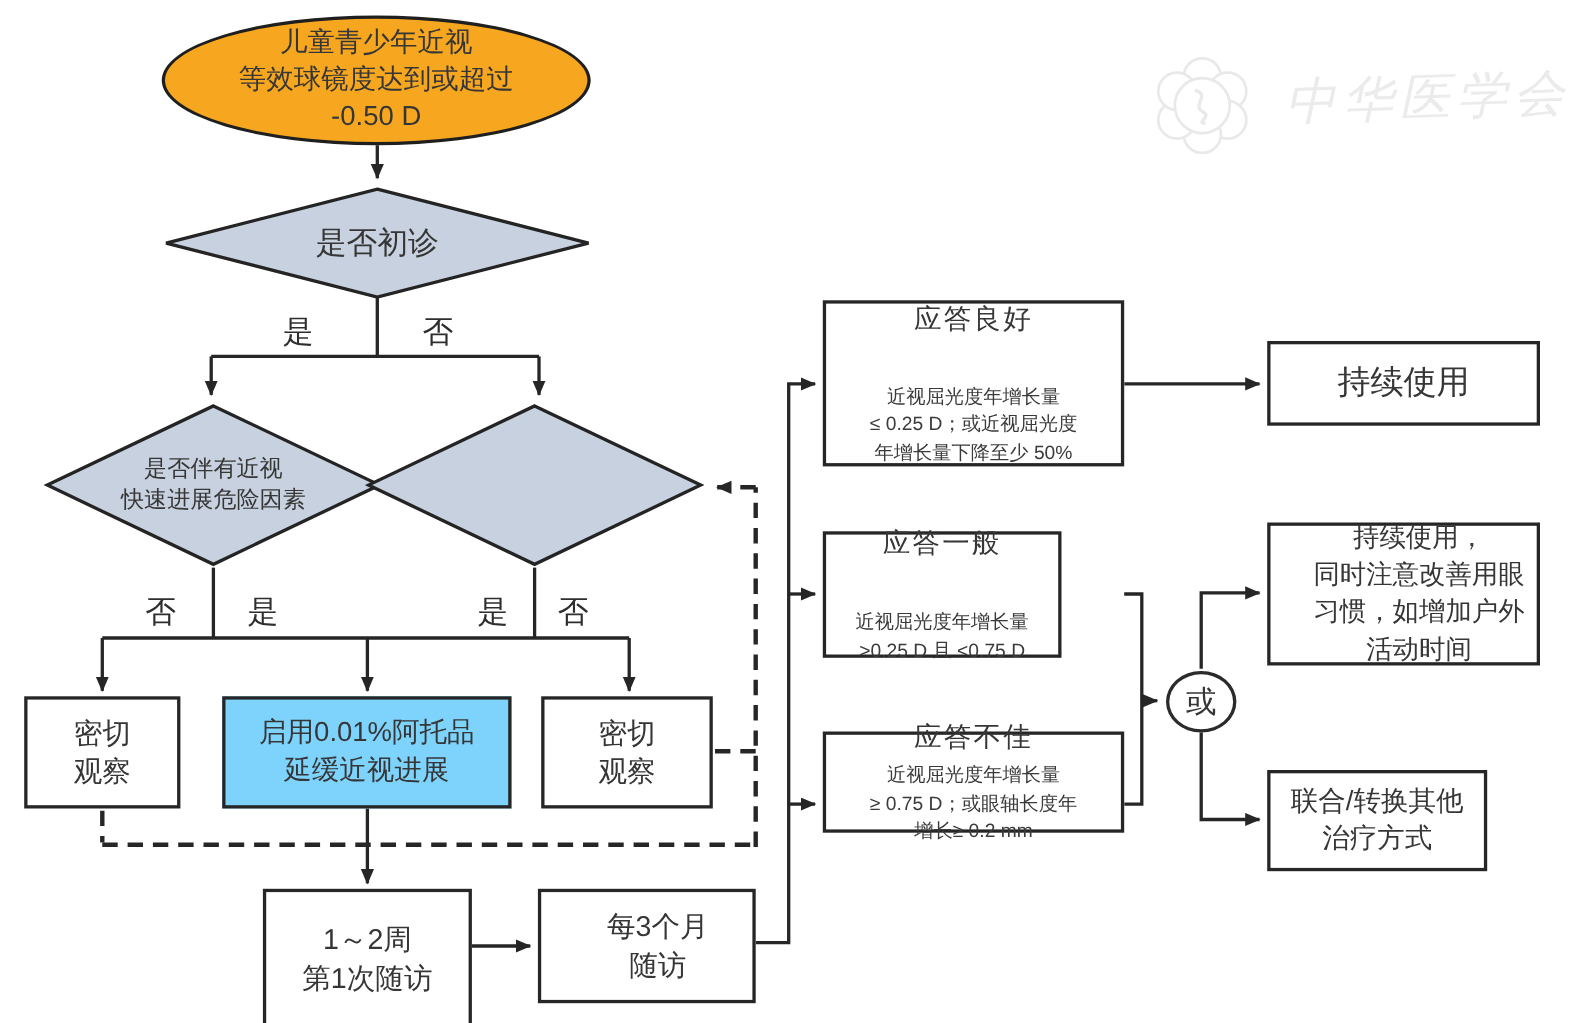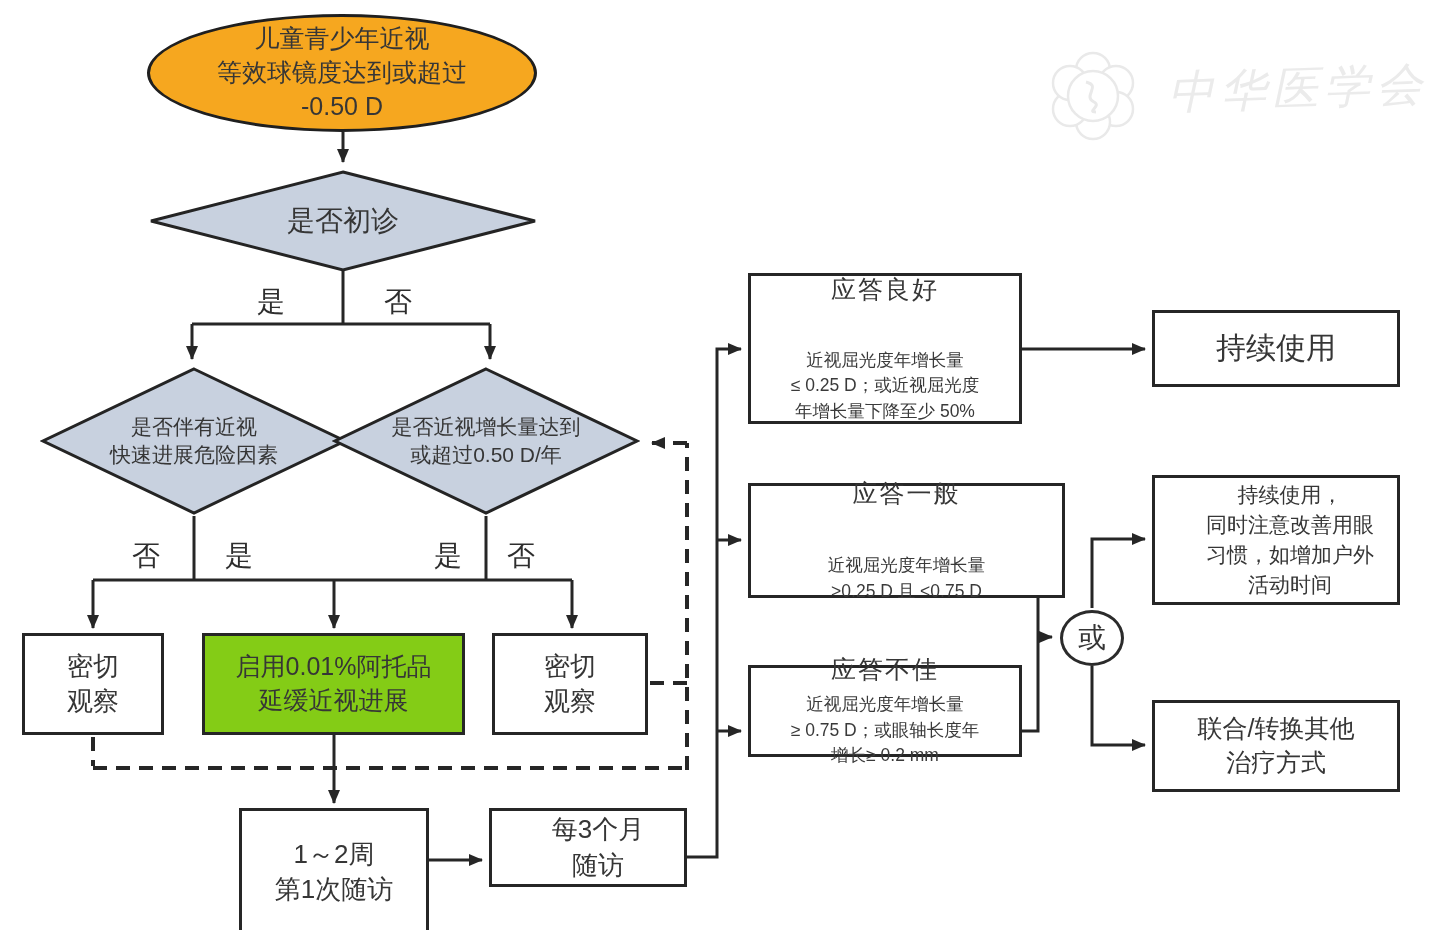--- a/index.html
+++ b/index.html
@@ -4,21 +4,21 @@
 <style>
   html,body{margin:0;padding:0;background:#ffffff;}
   .canvas{
     position:relative;width:1434px;height:930px;background:#ffffff;overflow:hidden;
     font-family:"Liberation Sans","DejaVu Sans",sans-serif;color:#2e2e2e;border-radius:26px;
   }
   .layer{position:absolute;left:0;top:0;}
   .node{position:absolute;box-sizing:border-box;display:flex;align-items:center;justify-content:center;text-align:center;}
   .txt{white-space:pre-line;line-height:1.35;color:#363636;}
   .rect{background:#ffffff;border:3px solid #262626;}
-  .orange{background:#84cc16;}
+  .orange{background:#7dd3fc;}
   .ellipse{background:#F6A71F;border:3px solid #1f1f1f;border-radius:50%;}
   .diamond{background:transparent;}
   .diamond svg{position:absolute;left:0;top:0;}
   .diamond .txt{position:relative;z-index:1;}
   .or-circle{background:#ffffff;border:3px solid #2b2b2b;border-radius:50%;}
   .branch-label{position:absolute;width:34px;text-align:center;font-size:28px;color:#2e2e2e;}
   .resp-title{font-size:25px;letter-spacing:2px;color:#363636;margin-bottom:6px;}
   .resp-body{font-size:17.5px;line-height:1.45;color:#3a3a3a;white-space:pre-line;}
   .col{display:flex;flex-direction:column;align-items:center;justify-content:center;}
   .wm-text{
@@ -104,22 +104,20 @@
       <polygon points="154,3 305,75 154,147 3,75" fill="#C8D1DF" stroke="#242424" stroke-width="3"></polygon>
     </svg>
     <div class="txt" style="font-size:21px;">是否伴有近视
 快速进展危险因素</div>
   </div>
 
   <div class="node diamond" style="left:332px;top:366px;width:308px;height:150px;">
     <svg width="308" height="150" viewBox="0 0 308 150">
       <polygon points="154,3 305,75 154,147 3,75" fill="#C8D1DF" stroke="#242424" stroke-width="3"></polygon>
     </svg>
-    <div class="txt" style="font-size:21px;">是否近视增长量达到
-或超过0.50 D/年</div>
   </div>
 
   <span class="branch-label" style="left:129px;top:537px;">否</span>
   <span class="branch-label" style="left:222px;top:537px;">是</span>
   <span class="branch-label" style="left:431px;top:537px;">是</span>
   <span class="branch-label" style="left:504px;top:537px;">否</span>
 
   <div class="node rect" style="left:22px;top:633px;width:142px;height:102px;">
     <div class="txt" style="font-size:26px;">密切
 观察</div>
@@ -133,33 +131,33 @@
   <div class="node rect" style="left:492px;top:633px;width:156px;height:102px;">
     <div class="txt" style="font-size:26px;">密切
 观察</div>
   </div>
 
   <div class="node rect" style="left:239px;top:808px;width:190px;height:128px;">
     <div class="txt" style="font-size:26px;">1～2周
 第1次随访</div>
   </div>
 
-  <div class="node rect" style="left:489px;top:808px;width:198px;height:79px;padding-left:20px;">
+  <div class="node rect" style="left:489px;top:808px;width:198px;height:104px;padding-left:20px;">
     <div class="txt" style="font-size:26px;">每3个月
 随访</div>
   </div>
 
   <div class="node rect col" style="left:748px;top:273px;width:274px;height:151px;gap:36px;">
     <div class="resp-title">应答良好</div>
     <div class="resp-body">近视屈光度年增长量
 ≤ 0.25 D；或近视屈光度
 年增长量下降至少 50%</div>
   </div>
 
-  <div class="node rect col" style="left:748px;top:483px;width:317px;height:115px;gap:37px;">
+  <div class="node rect col" style="left:748px;top:483px;width:217px;height:115px;gap:37px;">
     <div class="resp-title">应答一般</div>
     <div class="resp-body">近视屈光度年增长量
 &gt;0.25 D 且 &lt;0.75 D</div>
   </div>
 
   <div class="node rect col" style="left:748px;top:665px;width:274px;height:92px;">
     <div class="resp-title">应答不佳</div>
     <div class="resp-body">近视屈光度年增长量
 ≥ 0.75 D；或眼轴长度年
 增长≥ 0.2 mm</div>
@@ -167,24 +165,24 @@
 
   <div class="node or-circle" style="left:1060px;top:610px;width:64px;height:56px;">
     <div class="txt" style="font-size:28px;">或</div>
   </div>
 
   <div class="node rect" style="left:1152px;top:310px;width:248px;height:77px;">
     <div class="txt" style="font-size:30px;">持续使用</div>
   </div>
 
   <div class="node rect" style="left:1152px;top:475px;width:248px;height:130px;">
-    <div class="txt" style="font-size:21px;line-height:1.42;margin-left:28px;">持续使用，
+    <div class="txt" style="font-size:24px;line-height:1.42;margin-left:28px;">持续使用，
 同时注意改善用眼
 习惯，如增加户外
 活动时间</div>
   </div>
 
-  <div class="node rect" style="left:1152px;top:700px;width:248px;height:92px;">
+  <div class="node rect" style="left:1152px;top:700px;width:200px;height:92px;">
     <div class="txt" style="font-size:25px;">联合/转换其他
 治疗方式</div>
   </div>
 
 </div>
 
 </body></html>

